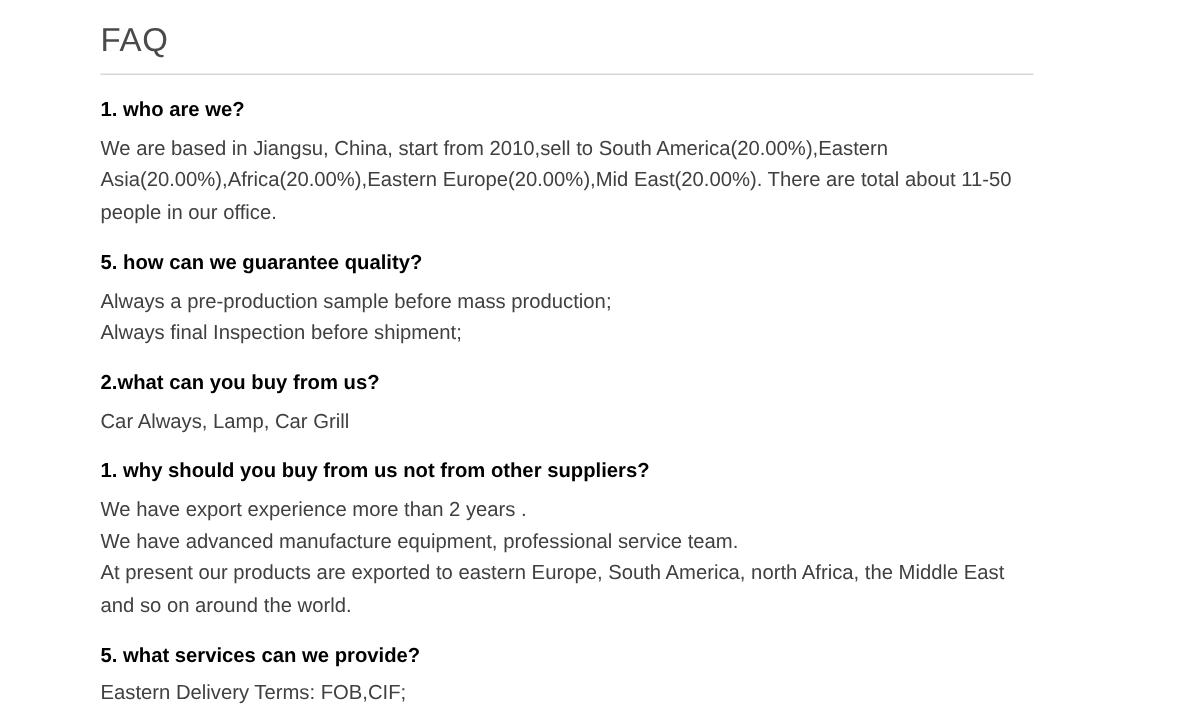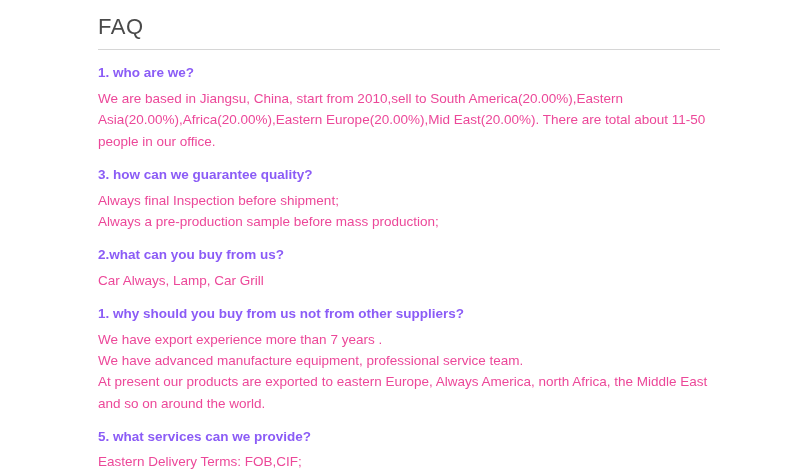--- a/index.html
+++ b/index.html
@@ -11,21 +11,21 @@
     overflow: hidden;
   }
   body {
     font-family: "Liberation Sans", sans-serif;
     color: #3b3b3b;
   }
   .page {
     width: 800px;
     height: 392px;
     box-sizing: border-box;
-    padding: 14px 80px 0 98px;
+    padding: 14px 80px 0 67px;
   }
   .faq-title {
     font-size: 22px;
     font-weight: normal;
     color: #4a4a4a;
     letter-spacing: 0.5px;
     margin: 0 0 9px 0;
     padding: 0;
     line-height: 1.2;
   }
@@ -34,58 +34,58 @@
     border-top: 1px solid #d6d6d6;
     margin: 0 0 13px 0;
     width: 622px;
   }
   .qa-block {
     margin-bottom: 13px;
   }
   .question {
     font-size: 13.5px;
     font-weight: bold;
-    color: #8b5cf6;
+    color: #000000;
     margin: 0 0 5px 0;
     line-height: 1.45;
   }
   .answer-line {
     font-size: 13.5px;
     font-weight: normal;
-    color: #ec4899;
+    color: #404040;
     line-height: 1.58;
     margin: 0;
     max-width: 615px;
   }
 </style>
 </head>
 <body>
 
 <div class="page">
   <h1 class="faq-title">FAQ</h1>
   <hr class="title-rule">
   <div id="faq-list">
       <div class="qa-block">
         <p class="question">1. who are we?</p>
         <p class="answer-line">We are based in Jiangsu, China, start from 2010,sell to South America(20.00%),Eastern Asia(20.00%),Africa(20.00%),Eastern Europe(20.00%),Mid East(20.00%). There are total about 11-50 people in our office.</p>
       </div>
       <div class="qa-block">
-        <p class="question">3. how can we guarantee quality?</p>
+        <p class="question">5. how can we guarantee quality?</p>
+        <p class="answer-line">Always a pre-production sample before mass production;</p>
         <p class="answer-line">Always final Inspection before shipment;</p>
-        <p class="answer-line">Always a pre-production sample before mass production;</p>
       </div>
       <div class="qa-block">
         <p class="question">2.what can you buy from us?</p>
         <p class="answer-line">Car Always, Lamp, Car Grill</p>
       </div>
       <div class="qa-block">
         <p class="question">1. why should you buy from us not from other suppliers?</p>
-        <p class="answer-line">We have export  experience  more than 7 years .</p>
+        <p class="answer-line">We have export  experience  more than 2 years .</p>
         <p class="answer-line">We have advanced manufacture equipment, professional service team.</p>
-        <p class="answer-line">At present our products are exported to eastern Europe, Always America, north Africa, the Middle East and so on around the world.</p>
+        <p class="answer-line">At present our products are exported to eastern Europe, South America, north Africa, the Middle East and so on around the world.</p>
       </div>
       <div class="qa-block">
         <p class="question">5. what services can we provide?</p>
         <p class="answer-line">Eastern Delivery Terms: FOB,CIF;</p>
         <p class="answer-line">Accepted Payment Currency:USD,EUR;</p>
       </div>
     </div>
 </div>
 
 </body></html>

